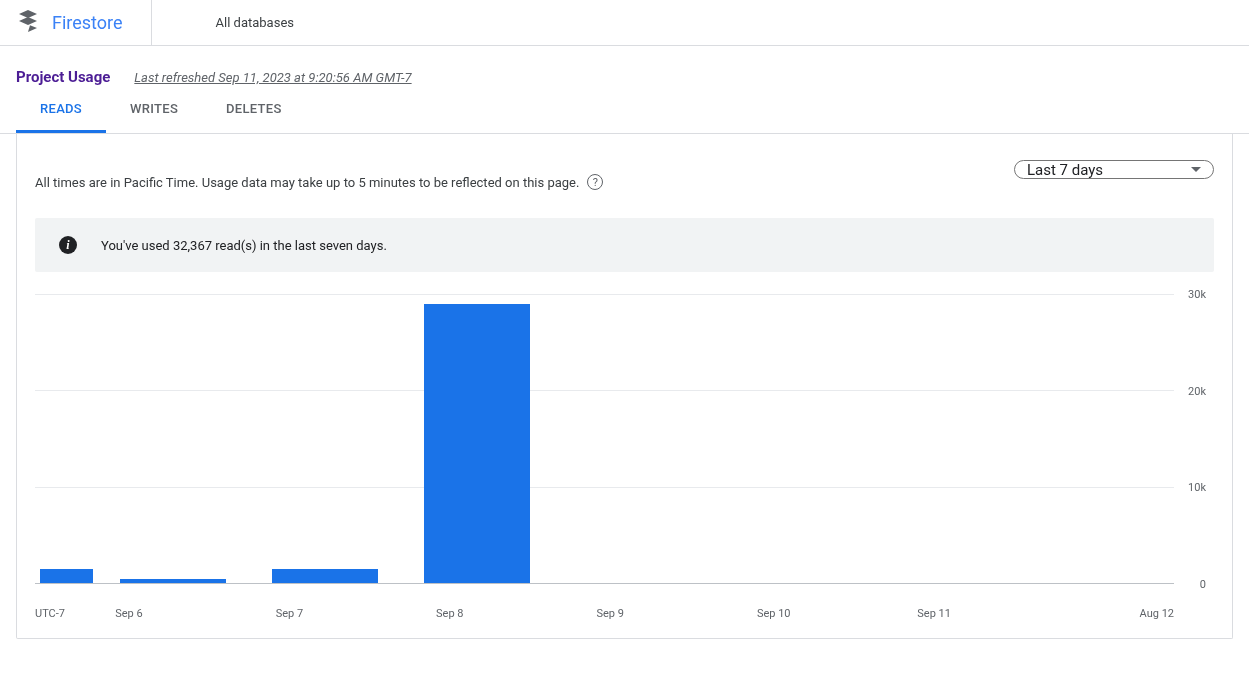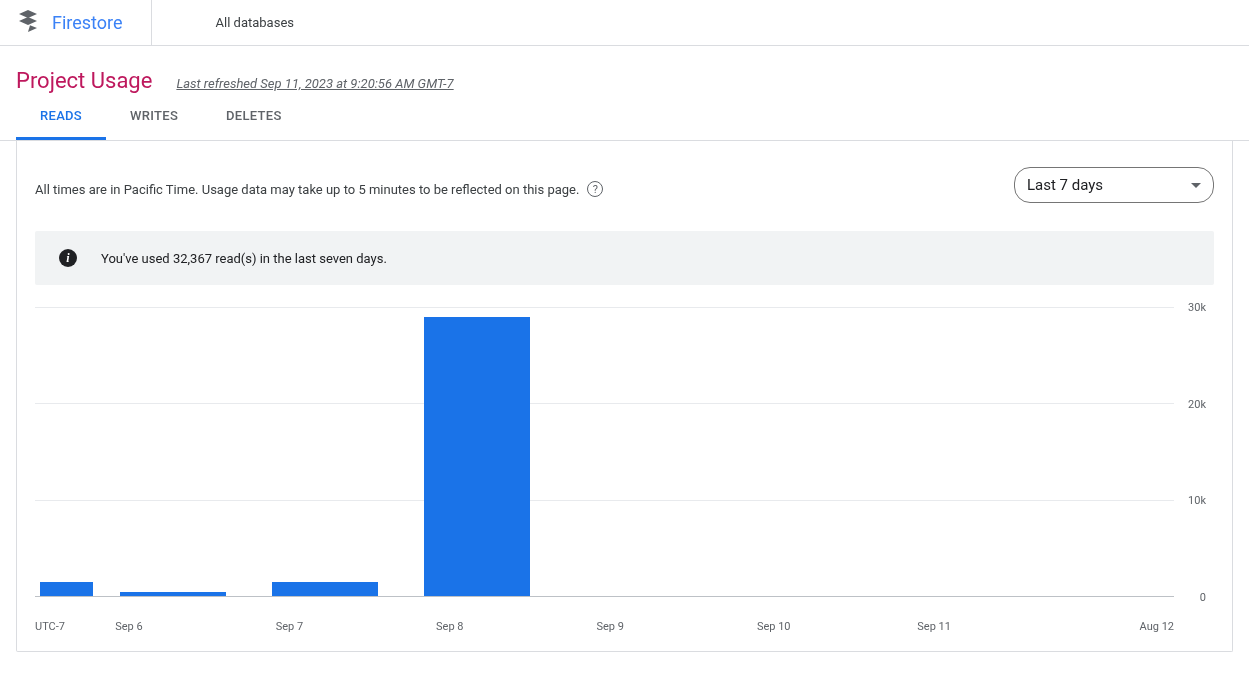--- a/index.html
+++ b/index.html
@@ -27,21 +27,21 @@
   }
   .logo-svg { width: 24px; height: 24px; color: #5f6368; }
   .product-name { font-size: 18px; color: #3b82f6; }
   .breadcrumb-link { font-size: 13px; color: #3c4043; margin-left: 40px; }
   .page-header {
     padding: 22px 16px 0 16px;
     display: flex;
     align-items: baseline;
     gap: 24px;
   }
-  .page-title { font-size: 22px; font-weight: 400; color: #be185d; }
+  .page-title { font-size: 15px; font-weight: 700; color: #4c1d95; }
   .refreshed {
     font-size: 13px;
     color: #5f6368;
     font-style: italic;
     text-decoration: underline;
   }
   .tabs {
     display: flex;
     margin-top: 15px;
     border-bottom: 1px solid #dadce0;
@@ -89,21 +89,21 @@
     border-radius: 50%;
     display: inline-flex;
     align-items: center;
     justify-content: center;
     font-size: 11px;
     color: #5f6368;
   }
   .range-select {
     border: 1px solid #757575;
     border-radius: 16px;
-    height: 36px;
+    height: 19px;
     min-width: 200px;
     padding: 0 12px;
     display: flex;
     align-items: center;
     justify-content: space-between;
     gap: 30px;
     cursor: pointer;
     margin-top: 8px;
   }
   .range-select-text { font-size: 15px; color: #202124; }

